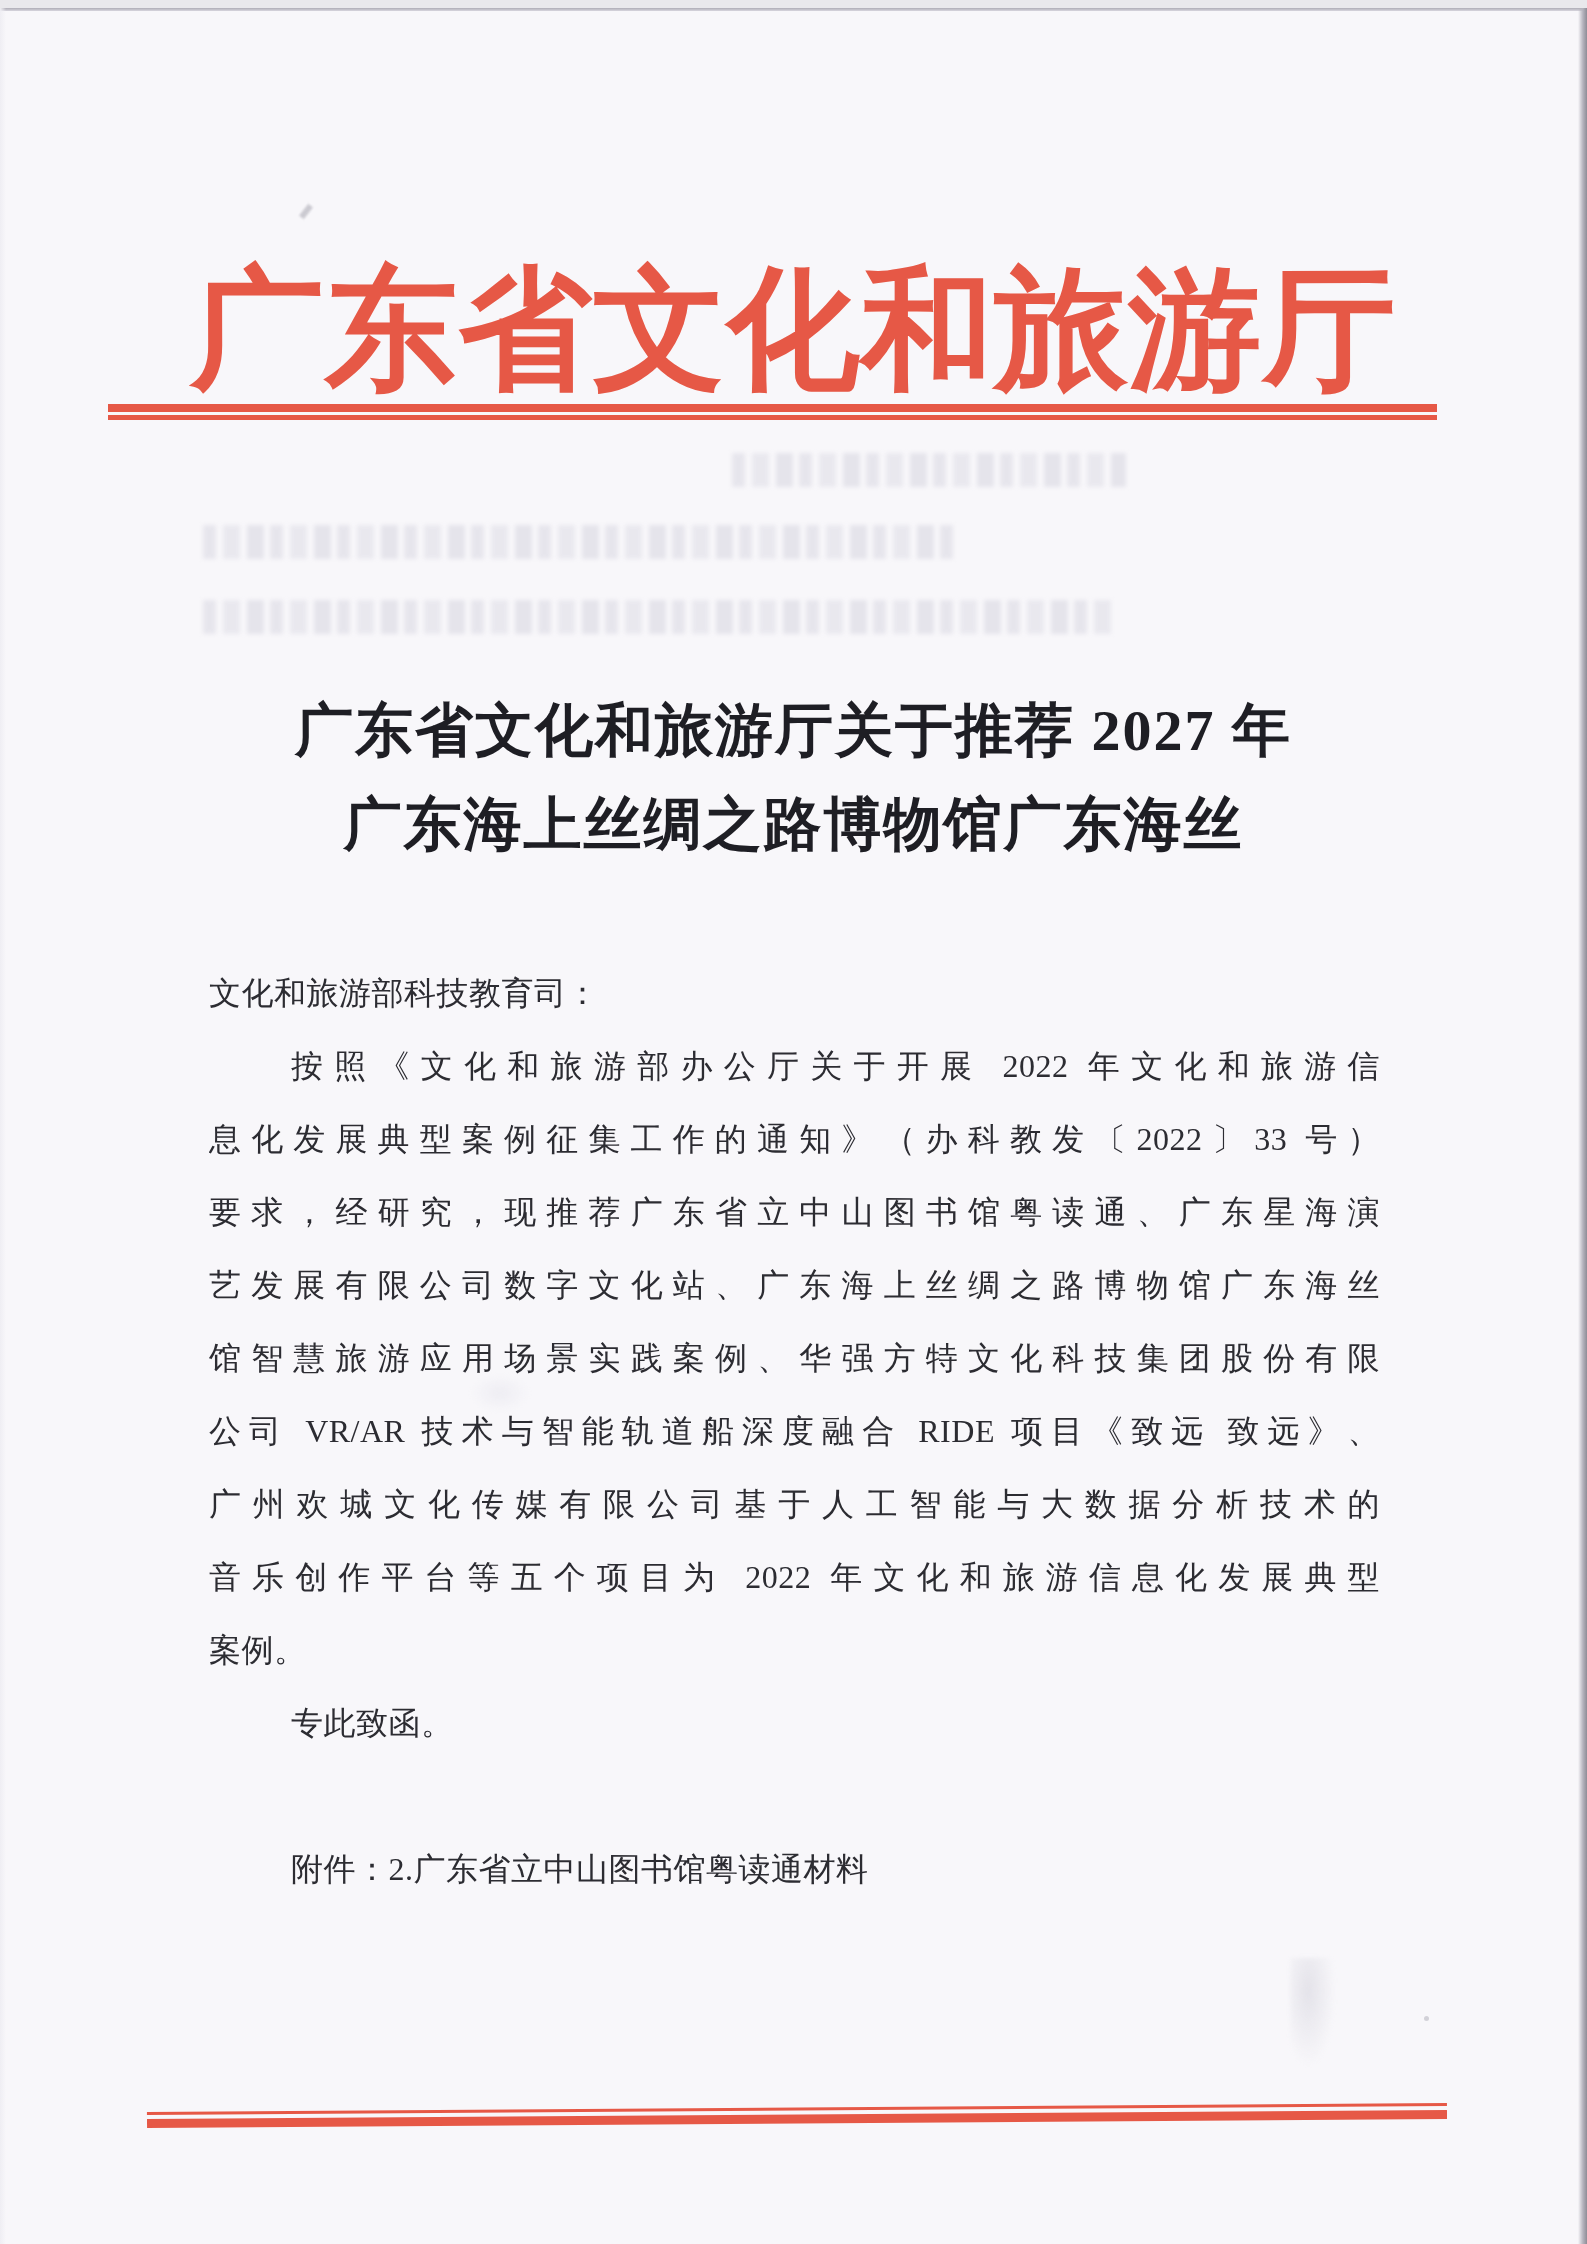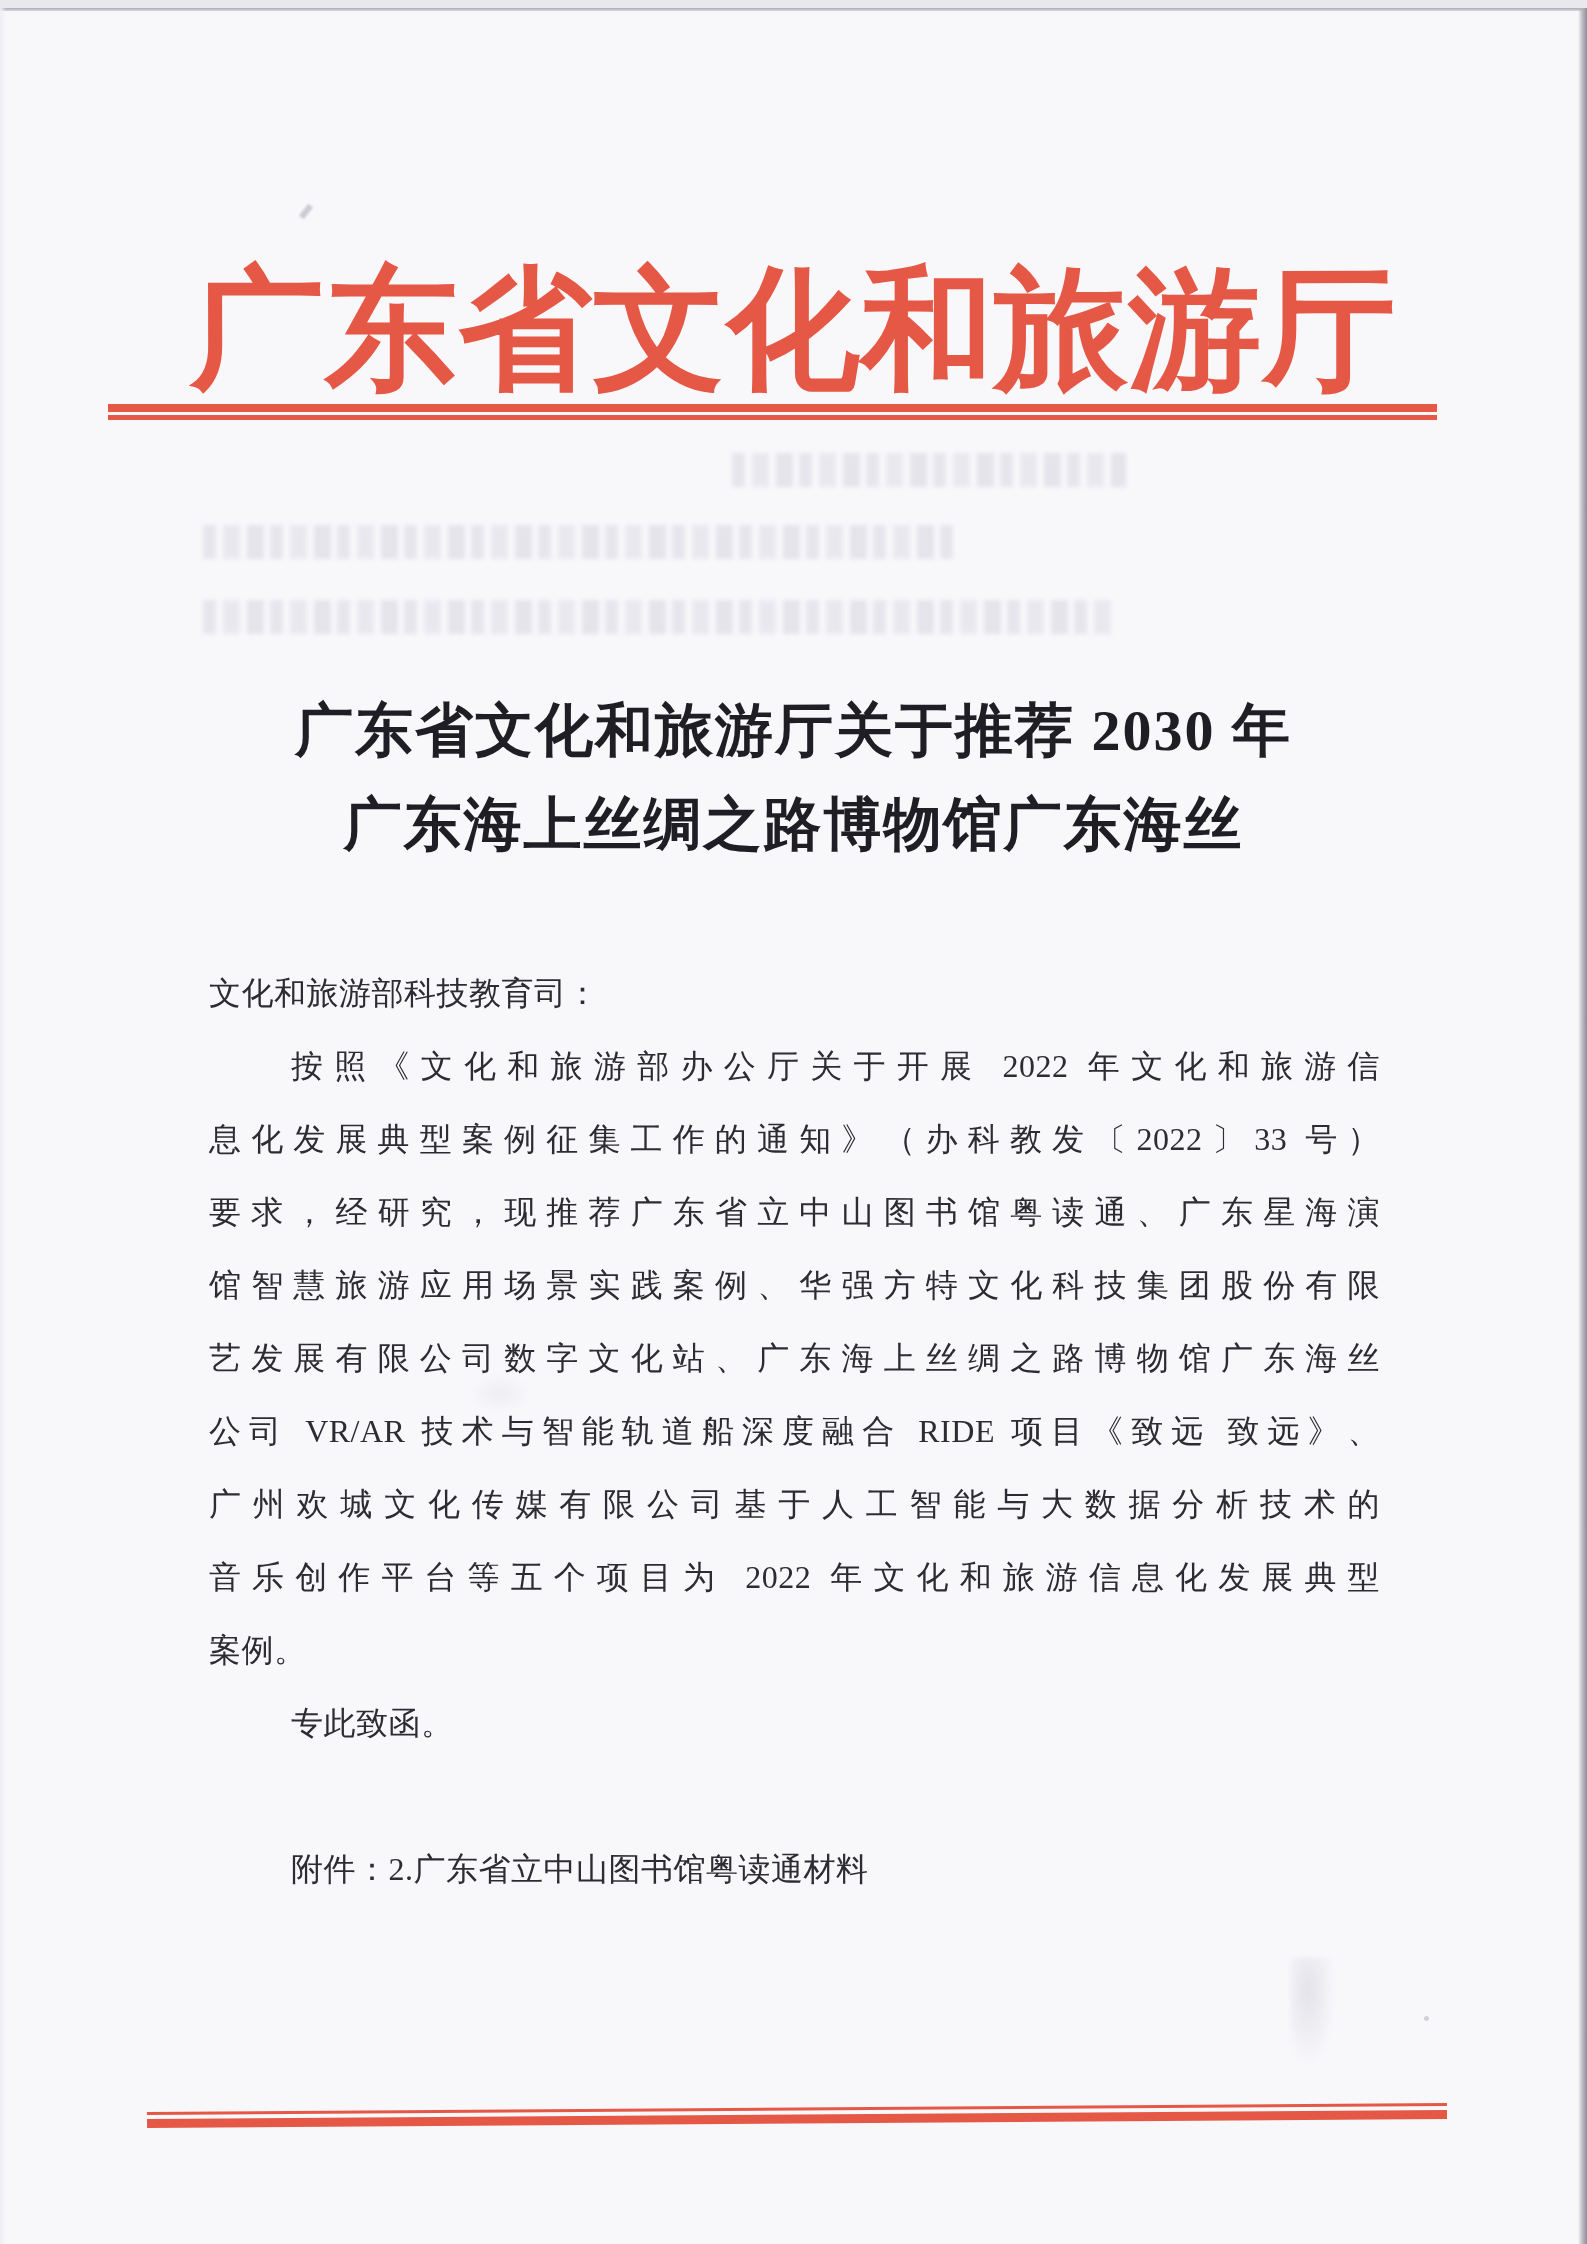--- a/index.html
+++ b/index.html
@@ -102,31 +102,31 @@
     <div class="r1"></div>
       <div class="r2"></div>
       <div class="r3"></div>
   </div>
 
   <div class="ghost ghost-a"></div>
   <div class="ghost ghost-b"></div>
   <div class="ghost ghost-c"></div>
 
   <div class="doc-title">
-    <div>广东省文化和旅游厅关于推荐 2030 年</div>
+    <div>广东省文化和旅游厅关于推荐 2027 年</div>
     <div>广东海上丝绸之路博物馆广东海丝</div>
   </div>
 
   <div class="body-block">
     <div class="line">文化和旅游部科技教育司：</div>
     <div class="jline indent2">按照《文化和旅游部办公厅关于开展 2022 年文化和旅游信</div>
     <div class="jline">息化发展典型案例征集工作的通知》（办科教发〔2022〕33 号）</div>
     <div class="jline">要求，经研究，现推荐广东省立中山图书馆粤读通、广东星海演</div>
+    <div class="jline">艺发展有限公司数字文化站、广东海上丝绸之路博物馆广东海丝</div>
     <div class="jline">馆智慧旅游应用场景实践案例、华强方特文化科技集团股份有限</div>
-    <div class="jline">艺发展有限公司数字文化站、广东海上丝绸之路博物馆广东海丝</div>
     <div class="jline">公司 VR/AR 技术与智能轨道船深度融合 RIDE 项目《致远 致远》、</div>
     <div class="jline">广州欢城文化传媒有限公司基于人工智能与大数据分析技术的</div>
     <div class="jline">音乐创作平台等五个项目为 2022 年文化和旅游信息化发展典型</div>
     <div class="line">案例。</div>
     <div class="line indent2">专此致函。</div>
     <div class="spacer"></div>
     <div class="line indent2">附件：2.广东省立中山图书馆粤读通材料</div>
   </div>
 
   <div class="foot-rule">

